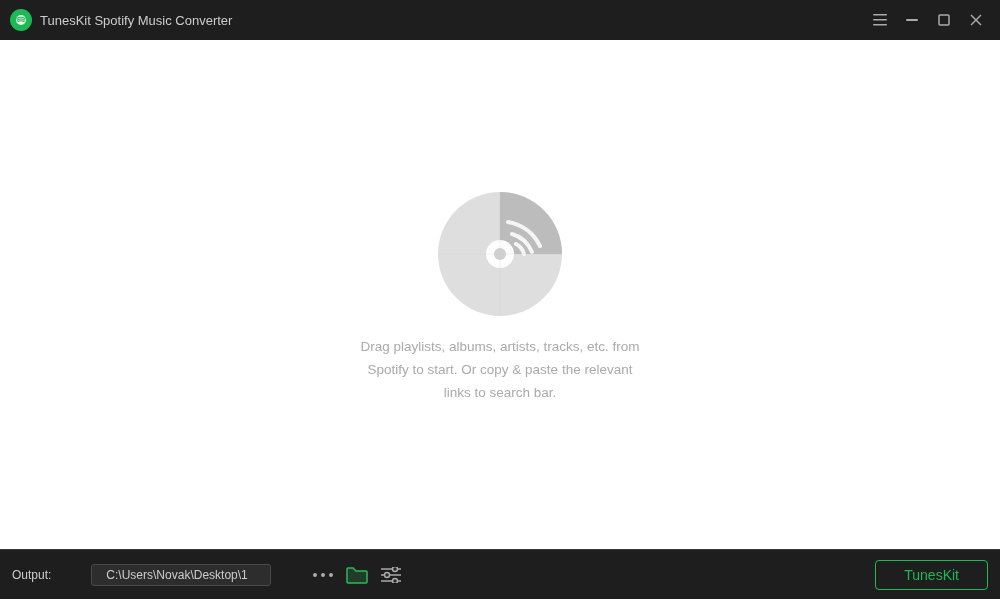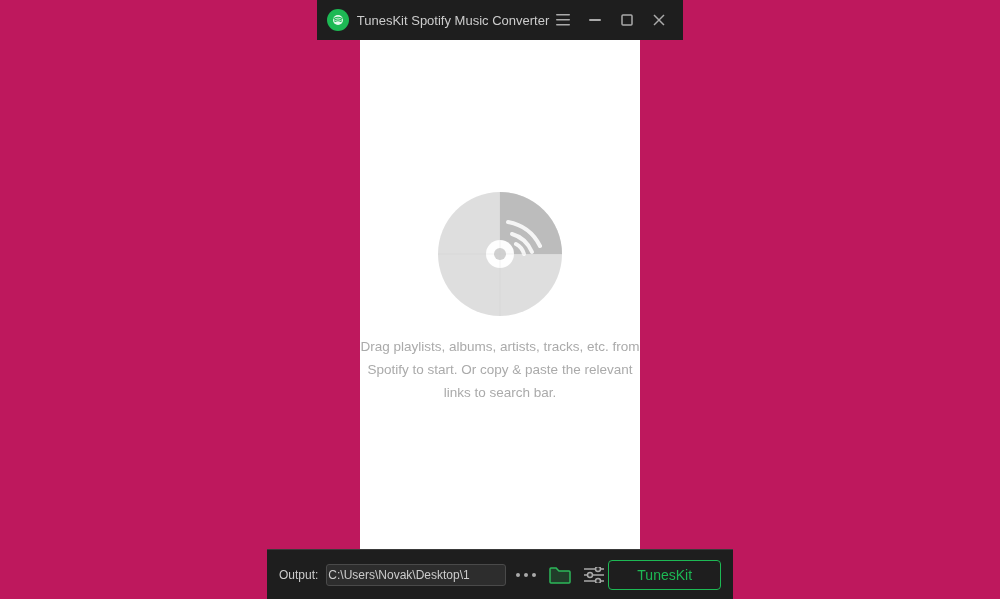--- a/index.html
+++ b/index.html
@@ -15,21 +15,20 @@
       font-family: 'Segoe UI', Arial, sans-serif;
       background: #2a2a2a;
     }
 
     .app-window {
       width: 1000px;
       height: 599px;
       display: flex;
       flex-direction: column;
       background: #be185d;
-      align-items: center;
     }
 
     
     .title-bar {
       height: 40px;
       background: #1e1e1e;
       display: flex;
       align-items: center;
       padding: 0 10px;
       flex-shrink: 0;
@@ -154,36 +153,37 @@
 
     
     .bottom-bar {
       height: 50px;
       background: #1e1e1e;
       border-top: 1px solid #3a3a3a;
       display: flex;
       align-items: center;
       padding: 0 12px;
       flex-shrink: 0;
+      gap: 32px;
     }
 
     .output-label {
       color: #cccccc;
       font-size: 12px;
       margin-right: 8px;
       white-space: nowrap;
     }
 
     .output-path {
       color: #cccccc;
       font-size: 12px;
       background: #2d2d2d;
       border: 1px solid #4a4a4a;
       border-radius: 3px;
-      padding: 3px 1px;
+      padding: 3px 14px;
       min-width: 180px;
       max-width: 200px;
       overflow: hidden;
       text-overflow: ellipsis;
       white-space: nowrap;
     }
 
     .bottom-actions {
       display: flex;
       align-items: center;

